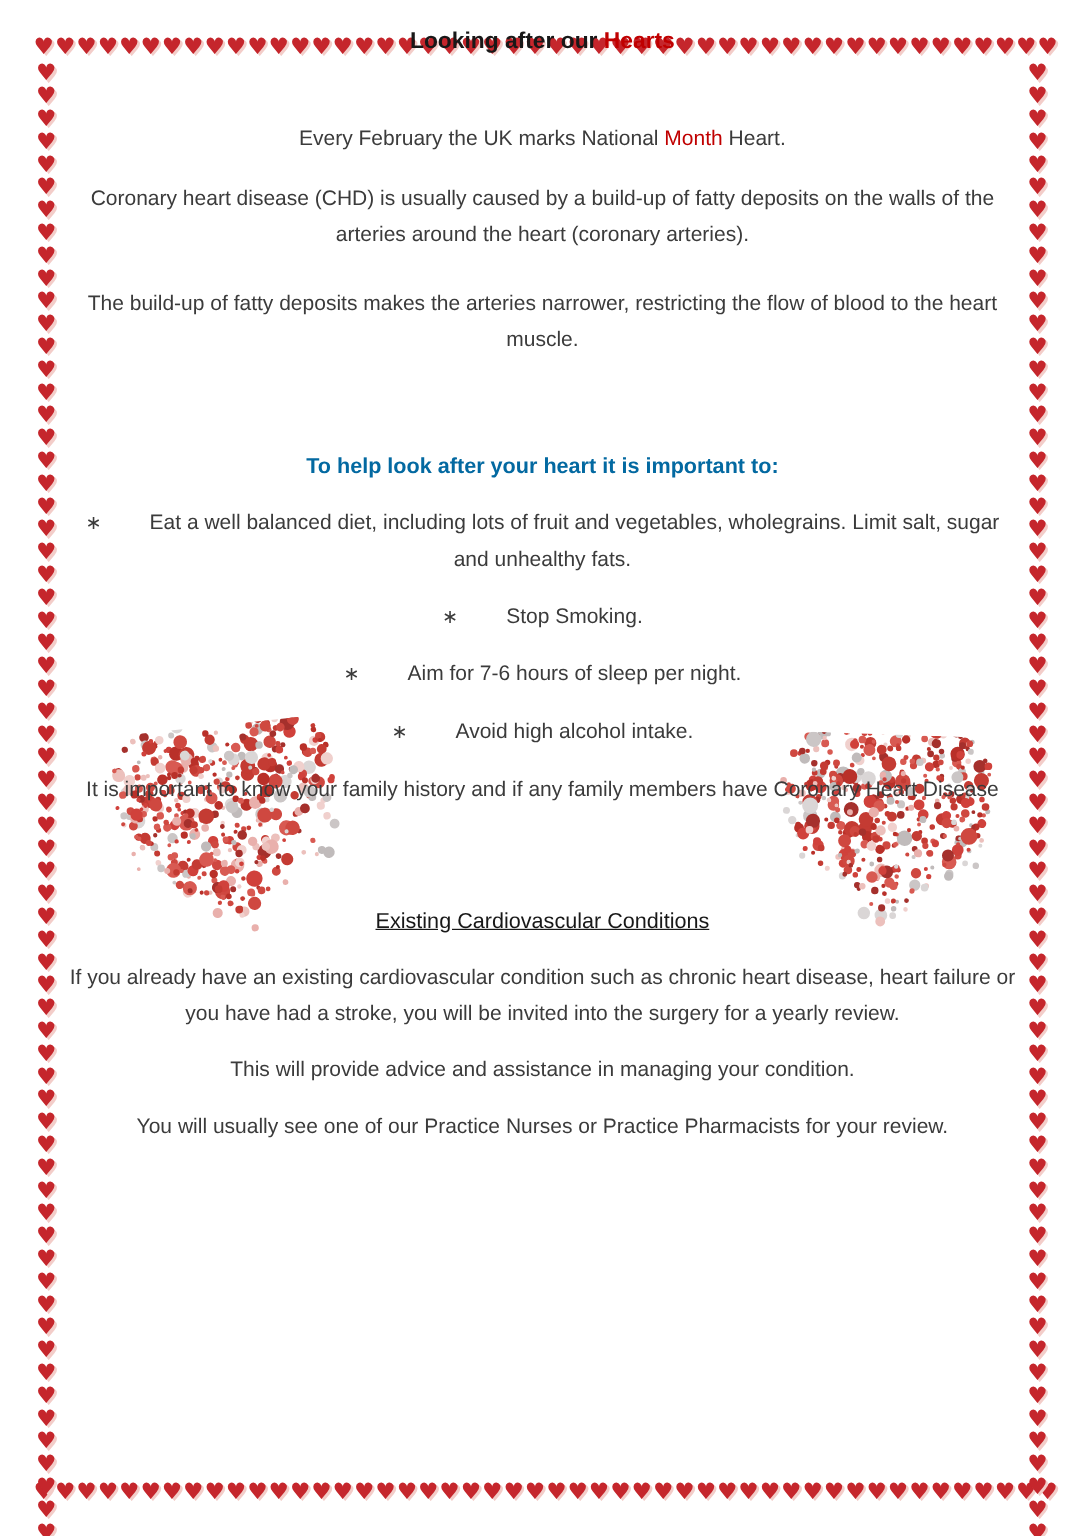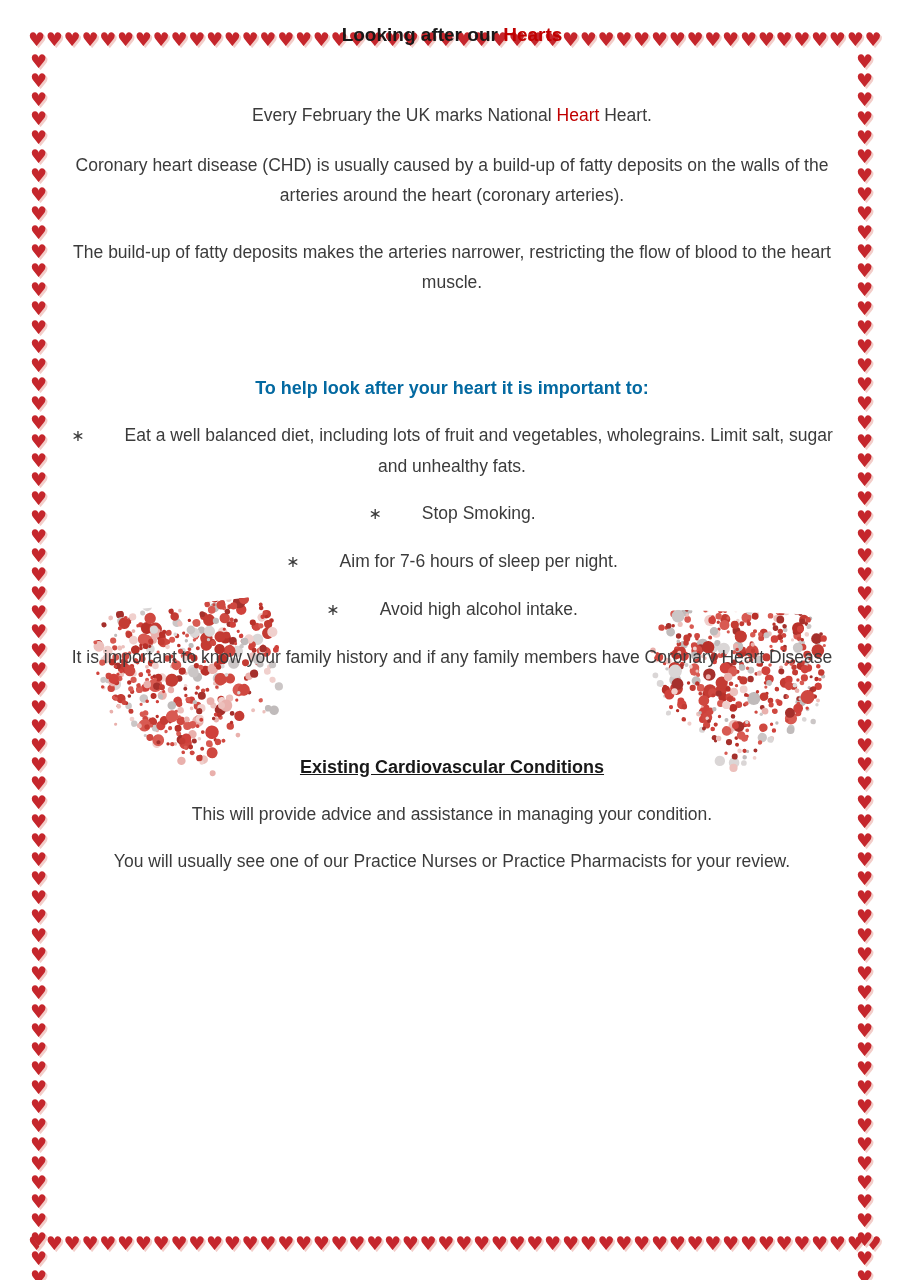--- a/index.html
+++ b/index.html
@@ -43,21 +43,21 @@
   .sp-big { height: 59px; }
   .sp-big2 { height: 63px; }
   .tips-heading {
     font-weight: bold; color: #0369a1; font-size: 18px;
     margin: 0 0 17px 0;
   }
   .bullet { margin: 0 0 17px 0; }
   .star { color: #3b3b3b; font-family: "DejaVu Sans", sans-serif; font-size: 16px; }
   .btab { display: inline-block; width: 40px; }
   .cond-heading {
-    font-weight: bold; color: #181818; font-size: 18px;
+    font-weight: normal; color: #181818; font-size: 18px;
     text-decoration: underline;
     margin: 0 0 17px 0;
   }
 
   
   .dotted-heart { position: absolute; }
   #dotted-heart-left  { left: 96px;  top: 604px; transform: rotate(-6deg); }
   #dotted-heart-right { left: 648px; top: 612px; transform: rotate(2deg); }
 </style>
 </head>
@@ -1185,21 +1185,21 @@
 
 <div class="content">
 
   <div class="title">
     <span>Looking after our</span>
     <span class="red">Hearts</span>
   </div>
 
   <div class="intro">
     <span>Every February the UK marks National</span>
-    <span class="red">Heart</span>
+    <span class="red">Month</span>
     <span>Heart.</span>
   </div>
 
   <div class="sp20"></div>
 
   <p class="para">Coronary heart disease (CHD) is usually caused by a build-up of fatty deposits on the walls of the arteries around the heart (coronary arteries).</p>
   <div class="sp10"></div>
   <p class="para">The build-up of fatty deposits makes the arteries narrower, restricting the flow of blood to the heart muscle.</p>
 
   <div class="sp-big"></div>
@@ -1218,16 +1218,17 @@
   <p class="bullet">
     <span class="star">∗</span><span class="btab"></span><span>Avoid high alcohol intake.</span>
   </p>
 
   <p class="para">It is important to know your family history and if any family members have Coronary Heart Disease</p>
 
   <div class="sp-big2"></div>
 
   <p class="cond-heading">Existing Cardiovascular Conditions</p>
 
+  <p class="para">If you already have an existing cardiovascular condition such as chronic heart disease, heart failure or you have had a stroke, you will be invited into the surgery for a yearly review.</p>
   <p class="para">This will provide advice and assistance in managing your condition.</p>
   <p class="para">You will usually see one of our Practice Nurses or Practice Pharmacists for your review.</p>
 
 </div>
 
 </body></html>

